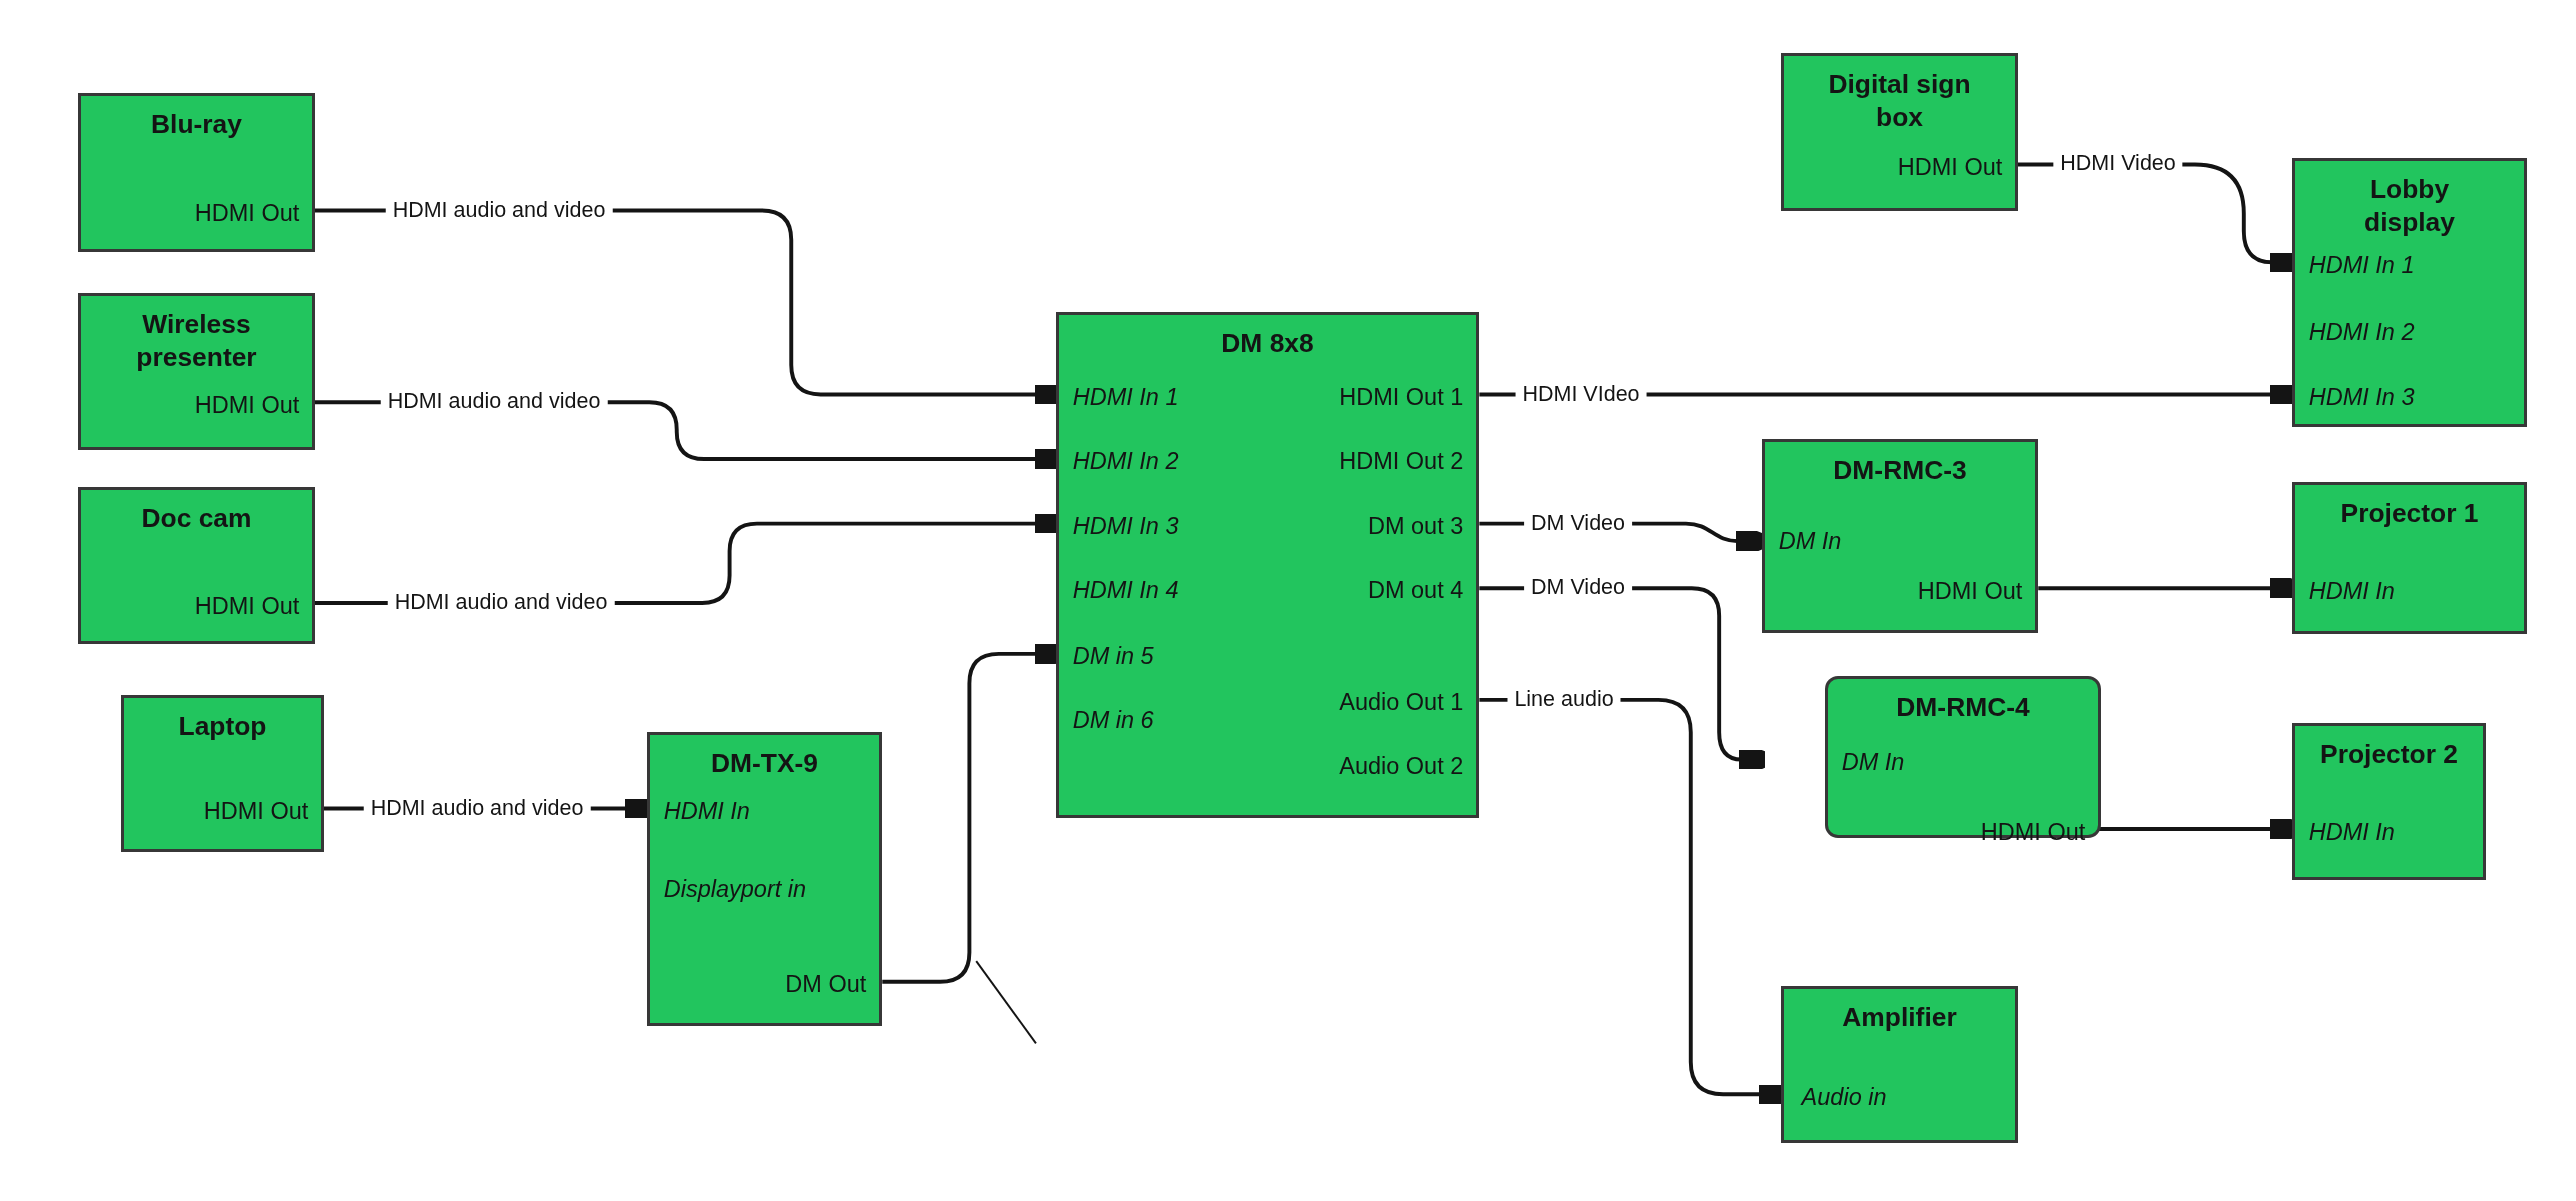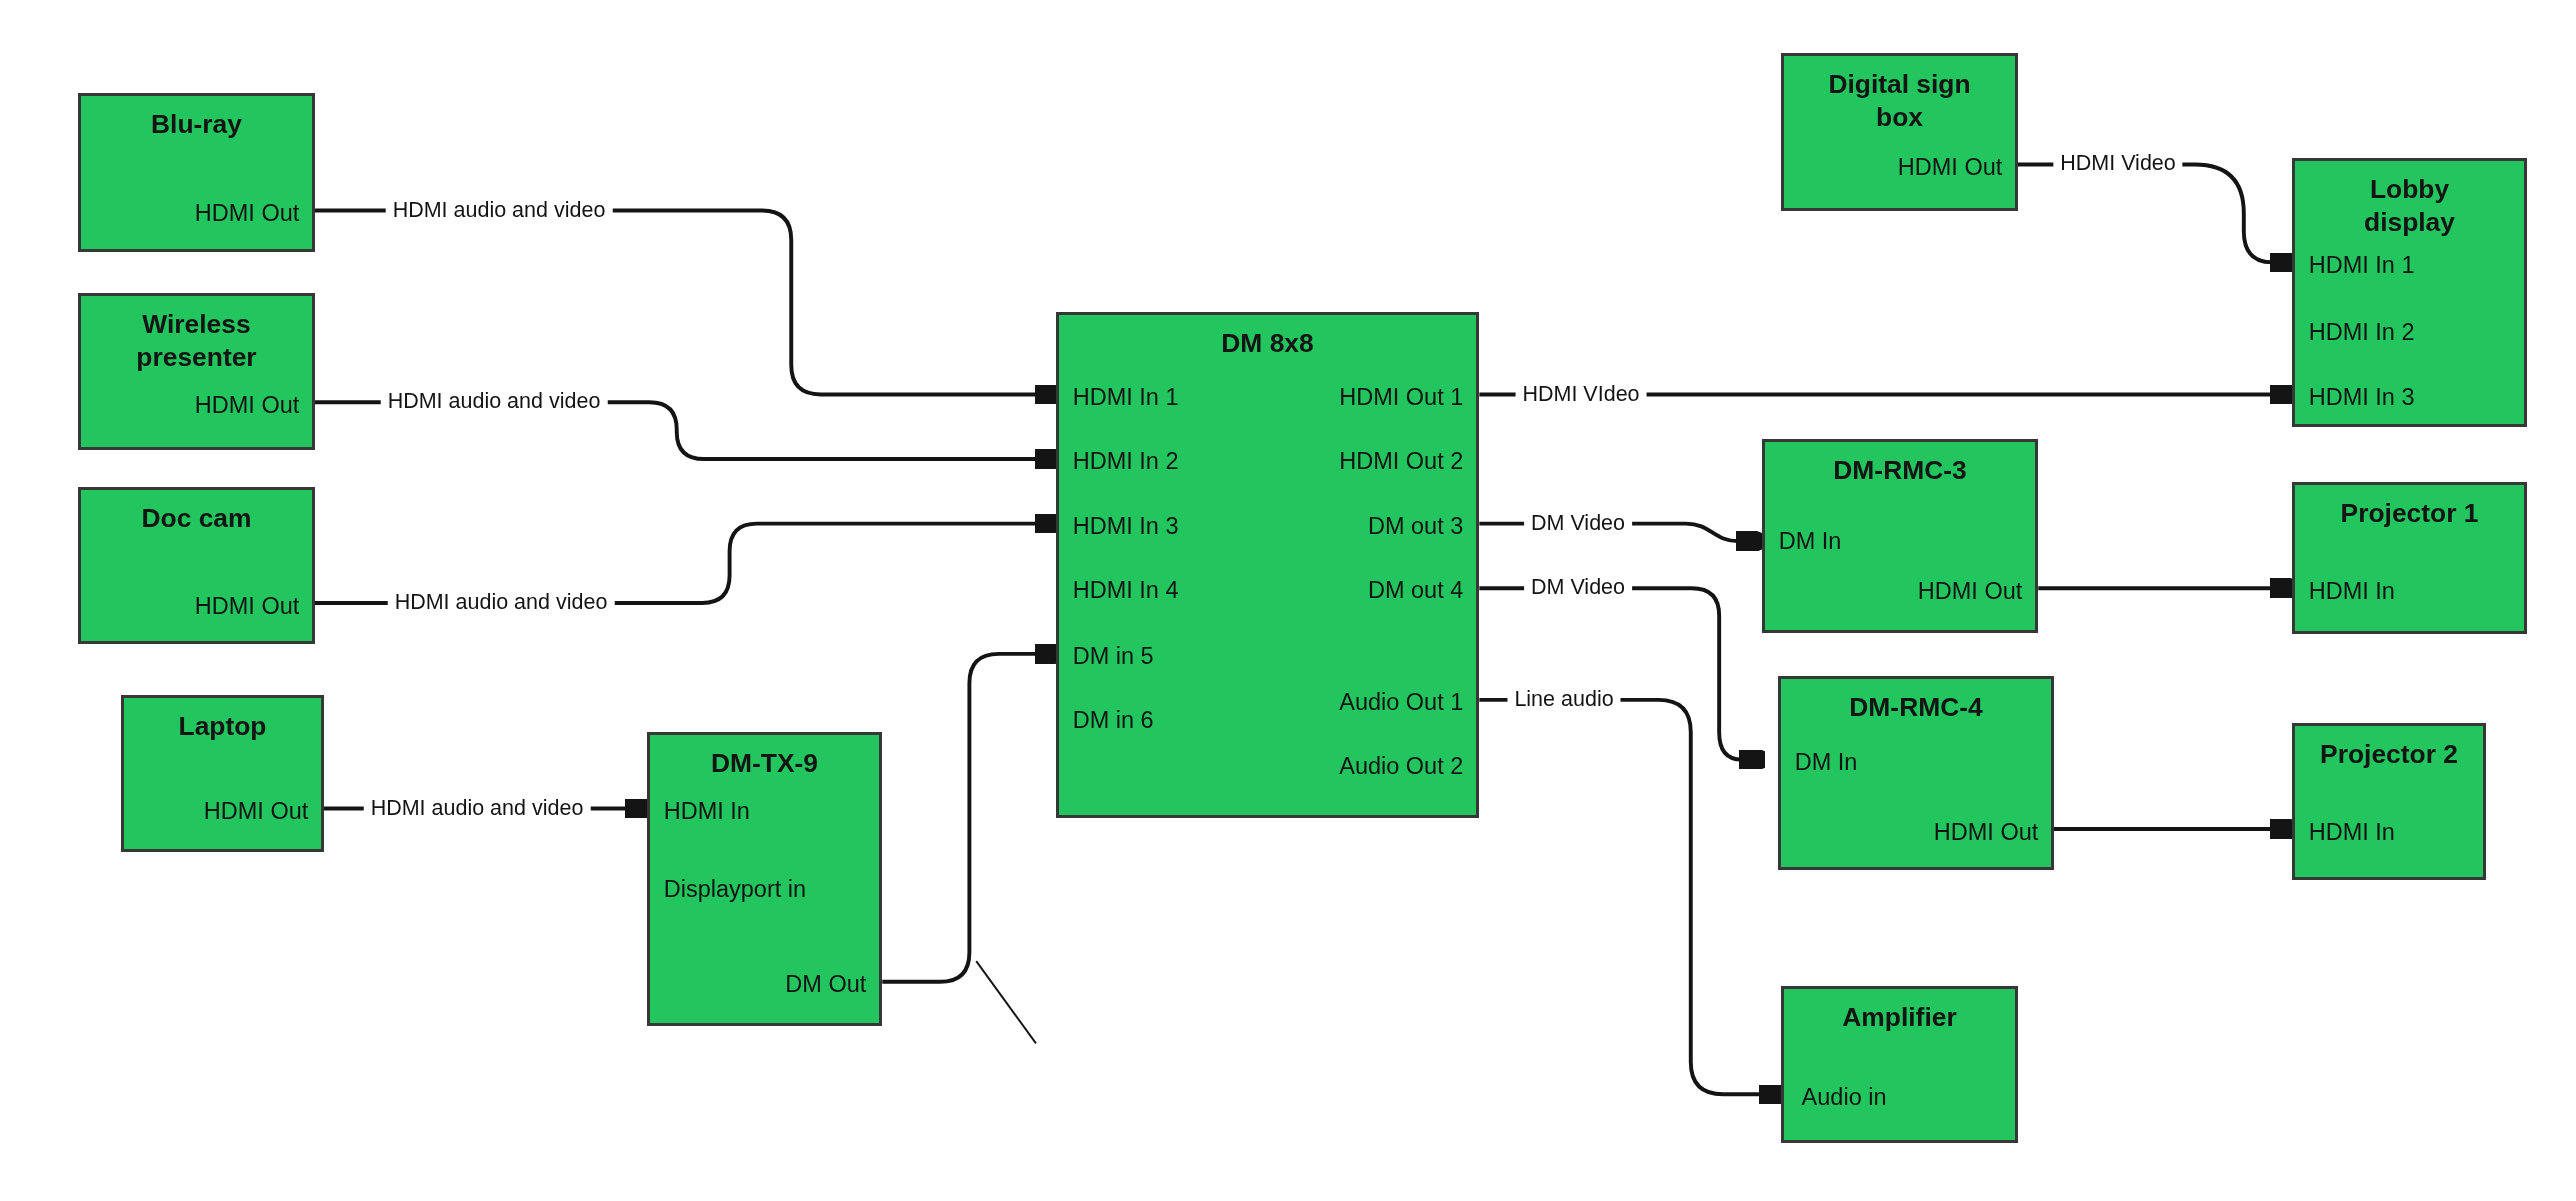--- a/index.html
+++ b/index.html
@@ -14,21 +14,21 @@
     position:absolute;background:#22c55e;border:3.9px solid #373737;
     box-sizing:border-box;
   }
   .node .title{
     font-weight:bold;font-size:26.4px;line-height:1.25;text-align:center;
     margin:11.7px auto 0;
   }
   .port{
     position:absolute;font-size:23.5px;line-height:29px;white-space:nowrap;
   }
-  .pl{left:13.7px;}
+  .pl{left:13.7px;font-style:italic;}
   .pr{right:12.7px;}
   .cl{
     position:absolute;transform:translate(-50%,-50%);font-size:21.5px;
     line-height:25.5px;background:#ffffff;padding:0 6.9px;white-space:nowrap;
   }
   .callout{
     position:absolute;border:2px dashed #333;background:#fff;box-sizing:border-box;
     display:flex;align-items:center;justify-content:center;text-align:center;
     font-size:21.5px;line-height:1.3;
   }
@@ -119,21 +119,21 @@
     <div class="title">DM-RMC-3</div>
     <span class="port pl" style="top:85px;">DM In</span>
     <span class="port pr" style="top:135px;">HDMI Out</span>
   </div>
 
   <div class="node" style="left:2292px;top:482px;width:235px;height:152px;">
     <div class="title">Projector 1</div>
     <span class="port pl" style="top:92px;">HDMI In</span>
   </div>
 
-  <div class="node" style="left:1778px;top:676px;width:276px;height:194px;">
+  <div class="node" style="left:1825px;top:676px;width:276px;height:162px;border-radius:13px;">
     <div class="title">DM-RMC-4</div>
     <span class="port pl" style="top:69px;">DM In</span>
     <span class="port pr" style="top:139px;">HDMI Out</span>
   </div>
 
   <div class="node" style="left:2292px;top:723px;width:194px;height:157px;">
     <div class="title">Projector 2</div>
     <span class="port pl" style="top:92px;">HDMI In</span>
   </div>
 

